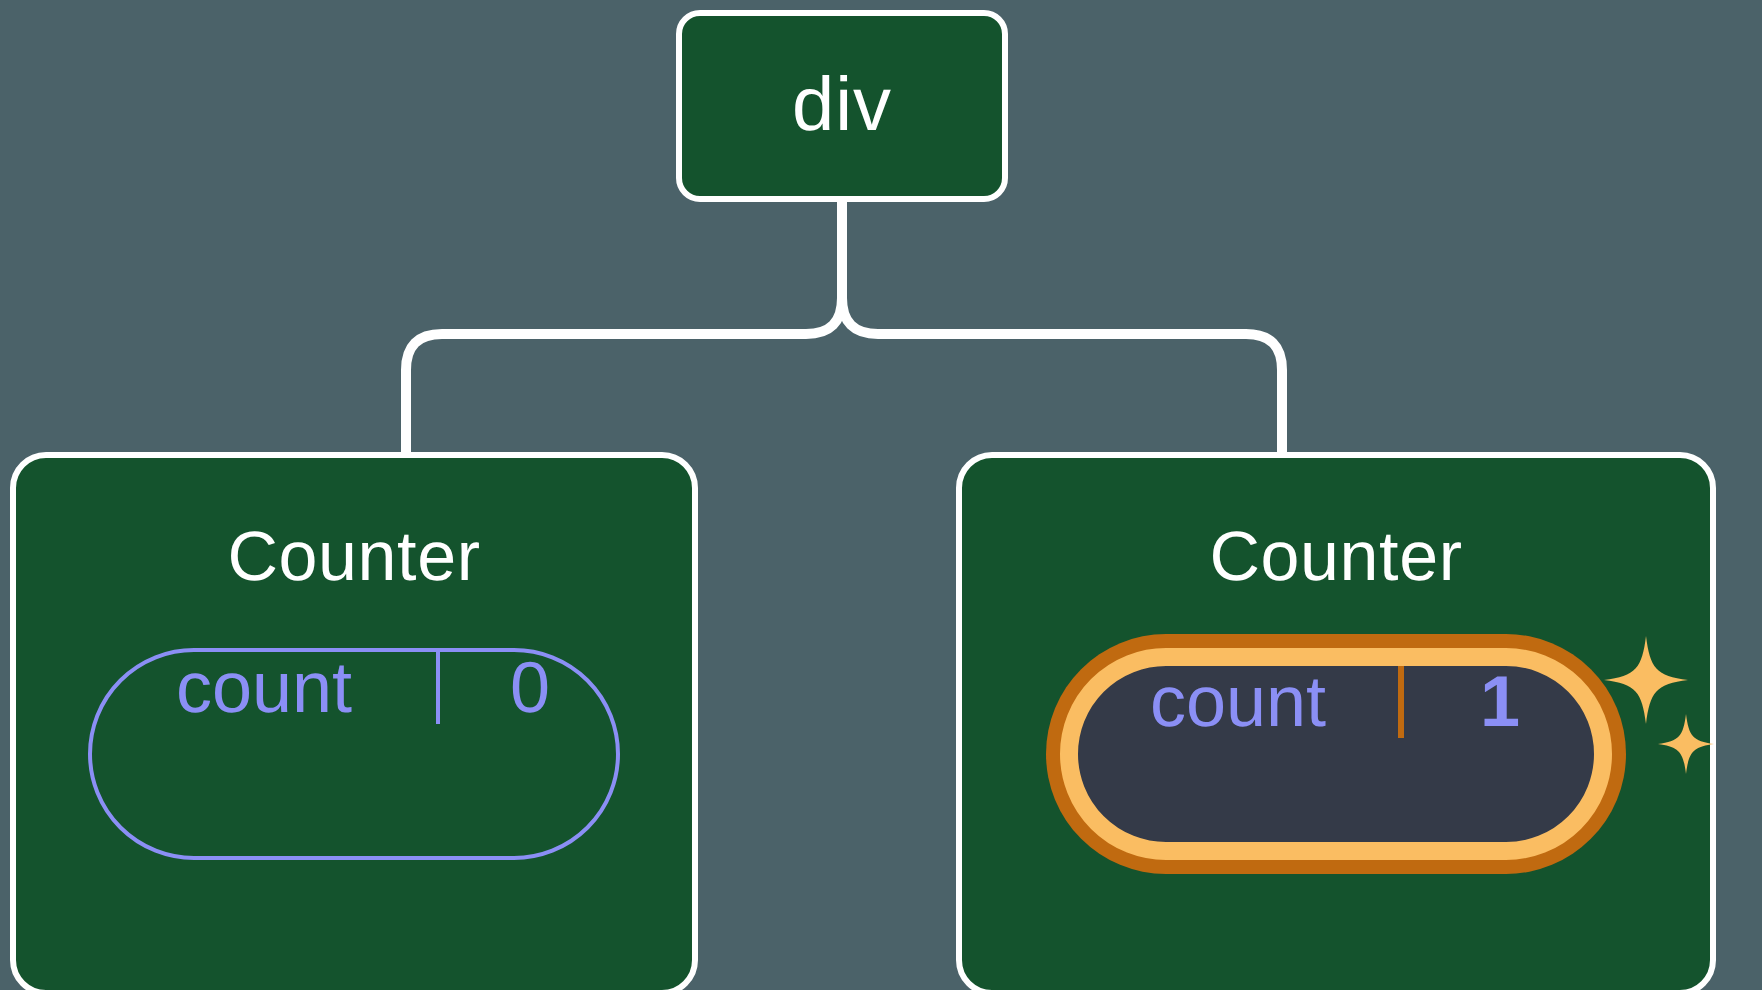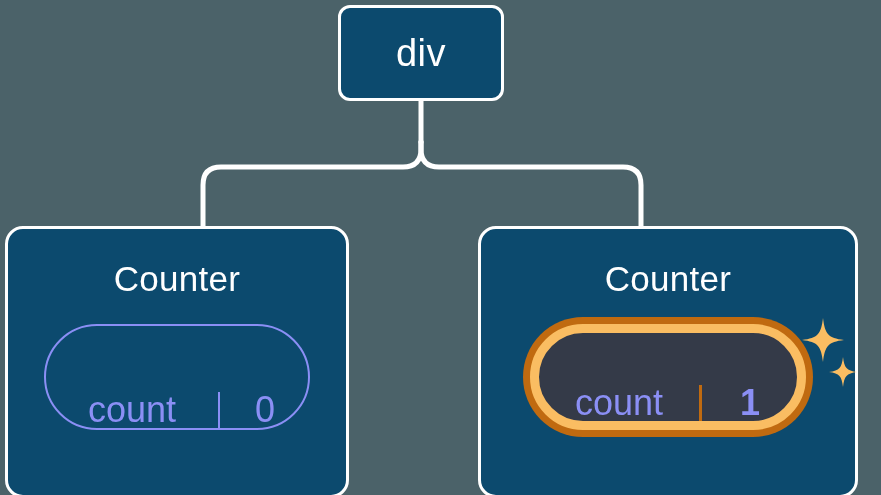--- a/index.html
+++ b/index.html
@@ -23,21 +23,21 @@
     top: 0;
     width: 881px;
     height: 495px;
     pointer-events: none;
   }
 
   
   .node {
     position: absolute;
     box-sizing: border-box;
-    background: #0c4a6e;
+    background: #14532d;
     border: 3px solid #ffffff;
     border-radius: 14px;
   }
 
   .node-root {
     left: 338px;
     top: 5px;
     width: 166px;
     height: 96px;
     border-radius: 12px;
@@ -79,21 +79,21 @@
     margin-top: 28px;
     display: flex;
     align-items: center;
     justify-content: center;
   }
 
   .pill {
     position: relative;
     box-sizing: border-box;
     display: flex;
-    align-items: flex-end;
+    align-items: flex-start;
     height: 106px;
     border-radius: 60px;
     overflow: hidden;
   }
 
   .pill-plain {
     width: 266px;
     border: 2px solid #8b8ff5;
   }
   

